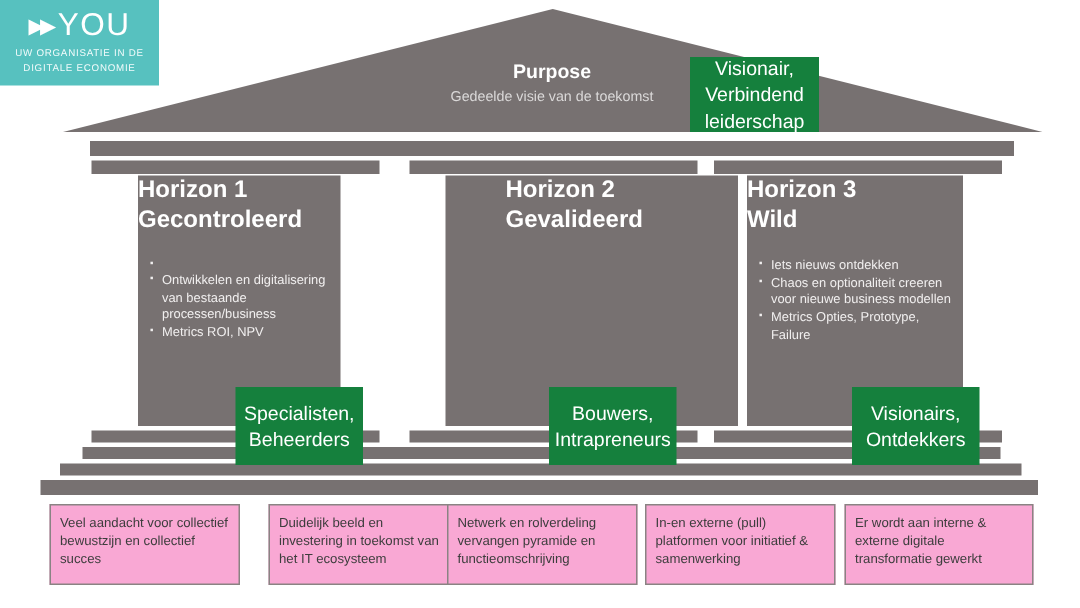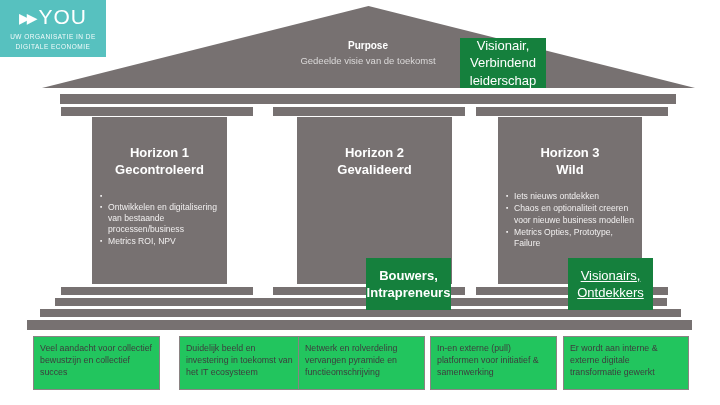--- a/index.html
+++ b/index.html
@@ -11,52 +11,52 @@
   
   .logo{left:0;top:0;width:106px;height:57px;background:#57c1bf;color:#fff;text-align:center;}
   .logo-brand{margin-top:5px;font-size:21px;line-height:24px;letter-spacing:1px;font-weight:400;}
   .logo-arrows{font-size:14px;letter-spacing:-3px;margin-right:4px;vertical-align:1px;}
   .logo-tagline{font-size:6.5px;letter-spacing:.5px;line-height:1.55;margin-top:2px;color:#f2fbfb;}
 
   
   .pediment{left:42px;top:6px;width:653px;height:82px;background:#777171;
             clip-path:polygon(50% 0,100% 100%,0 100%);}
   .ped-text{left:278px;top:40px;width:180px;text-align:center;color:#fff;}
-  .ped-title{font-size:10px;font-weight:bold;}
+  .ped-title{font-size:13px;font-weight:bold;}
   .ped-sub{font-size:9.5px;line-height:1.32;color:#dbd9d9;margin:4px auto 0;width:140px;}
 
   
   .architrave{left:60px;top:94px;width:616px;height:10px;}
   .capital{top:107px;height:9px;}
   .base{top:287px;height:8px;}
   .cap1{left:61px;width:192px;}  .cap2{left:273px;width:192px;}  .cap3{left:476px;width:192px;}
   .step2{left:55px;top:298px;width:612px;height:8px;}
   .step3{left:40px;top:309px;width:641px;height:8px;}
   .step4{left:27px;top:320px;width:665px;height:10px;}
 
   
   .pillar{top:117px;height:167px;background:#777171;color:#fff;}
   .pillar1{left:92px;width:135px;}
-  .pillar2{left:297px;width:155px;}
+  .pillar2{left:297px;width:155px;padding-left:40px;}
   .pillar3{left:498px;width:144px;}
-  .pillar-title{margin-top:28px;text-align:center;font-weight:bold;font-size:13px;line-height:1.28;}
+  .pillar-title{margin-top:0;font-weight:bold;font-size:16px;line-height:1.28;}
   .bullets{margin-top:13px;padding:0 6px 0 8px;font-size:8.6px;line-height:1.3;color:#f1efef;}
   .bullet{display:flex;margin-bottom:1px;}
   .bullet .marker{width:8px;flex:none;font-size:6.5px;padding-top:1px;}
 
   
   .blue{background:#15803d;color:#fff;display:flex;align-items:center;justify-content:center;
         text-align:center;font-size:13px;line-height:1.34;padding:0 4px;box-sizing:border-box;z-index:5;}
   .roofbox{left:460px;top:38px;width:86px;height:50px;}
   .role1{left:157px;top:258px;width:85px;height:52px;}
-  .role2{left:366px;top:258px;width:85px;height:52px;font-weight:bold;}
-  .role3{left:568px;top:258px;width:85px;height:52px;text-decoration:underline;}
+  .role2{left:366px;top:258px;width:85px;height:52px;}
+  .role3{left:568px;top:258px;width:85px;height:52px;}
 
   
-  .found{top:336px;height:54px;background:#22c55e;border:1px solid #8a8383;box-sizing:border-box;
+  .found{top:336px;height:54px;background:#f9a8d4;border:1px solid #8a8383;box-sizing:border-box;
          color:#3d3d3d;font-size:8.8px;line-height:1.34;padding:6px 6px;}
   .f1{left:33px;width:127px;}  .f2{left:167px;width:127px;margin-left:12px;}  .f3{left:298px;width:127px;}
   .f4{left:430px;width:127px;} .f5{left:563px;width:126px;}
 </style>
 </head>
 <body>
 
 <div class="stage">
 
   <div class="abs logo">
@@ -129,20 +129,23 @@
     </div>
   </div>
 
   <div class="abs stone base cap1"></div>
   <div class="abs stone base cap2"></div>
   <div class="abs stone base cap3"></div>
   <div class="abs stone step2"></div>
   <div class="abs stone step3"></div>
   <div class="abs stone step4"></div>
 
+  <div class="abs blue role1">
+    <span>Specialisten, Beheerders</span>
+  </div>
   <div class="abs blue role2">
     <span>Bouwers, Intrapreneurs</span>
   </div>
   <div class="abs blue role3">
     <span>Visionairs, Ontdekkers</span>
   </div>
 
   <div class="abs found f1"><span>Veel aandacht voor collectief bewustzijn en collectief succes</span></div>
   <div class="abs found f2"><span>Duidelijk beeld en investering in toekomst van het IT ecosysteem</span></div>
   <div class="abs found f3"><span>Netwerk en rolverdeling vervangen pyramide en functieomschrijving</span></div>

